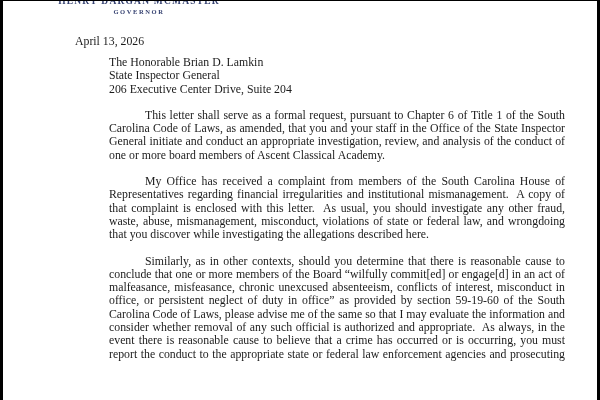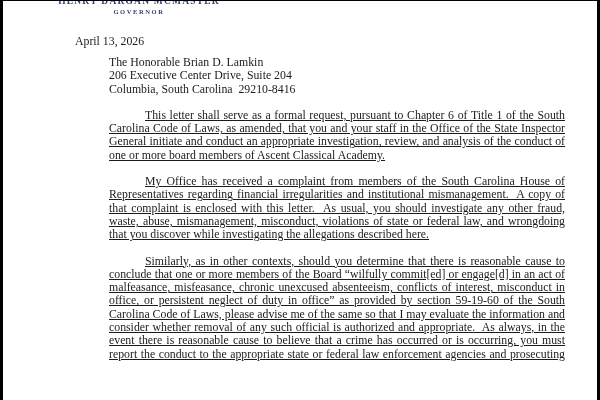--- a/index.html
+++ b/index.html
@@ -62,41 +62,40 @@
     color: #1b1b1b;
     margin-left: 36px;
   }
   .address div { white-space: nowrap; }
   .salutation { margin-top: 13px; }
   .para {
     margin: 13px 0 0 0;
     text-indent: 36px;
     text-align: justify;
     text-align-last: left;
-    text-decoration: underline;
   }
   .para.cutoff { text-align-last: justify; }
 </style>
 </head>
 <body>
 
 <div class="frame">
 
   <div class="letterhead">
     <div class="lh-name">HENRY DARGAN MCMASTER</div>
     <div class="lh-title">GOVERNOR</div>
   </div>
 
   <div class="dateline">April 13, 2026</div>
 
   <div class="content">
     <div class="address">
       <div>The Honorable Brian D. Lamkin</div>
+      <div>State Inspector General</div>
       <div>206 Executive Center Drive, Suite 204</div>
-      <div>Columbia, South Carolina&nbsp; 29210-8416</div>
     </div>
 
 
     <p class="para">This letter shall serve as a formal request, pursuant to Chapter 6 of Title 1 of the South Carolina Code of Laws, as amended, that you and your staff in the Office of the State Inspector General initiate and conduct an appropriate investigation, review, and analysis of the conduct of one or more board members of Ascent Classical Academy.</p>
     <p class="para">My Office has received a complaint from members of the South Carolina House of Representatives regarding financial irregularities and institutional mismanagement.&nbsp; A copy of that complaint is enclosed with this letter.&nbsp; As usual, you should investigate any other fraud, waste, abuse, mismanagement, misconduct, violations of state or federal law, and wrongdoing that you discover while investigating the allegations described here.</p>
     <p class="para cutoff">Similarly, as in other contexts, should you determine that there is reasonable cause to conclude that one or more members of the Board “wilfully commit[ed] or engage[d] in an act of malfeasance, misfeasance, chronic unexcused absenteeism, conflicts of interest, misconduct in office, or persistent neglect of duty in office” as provided by section 59-19-60 of the South Carolina Code of Laws, please advise me of the same so that I may evaluate the information and consider whether removal of any such official is authorized and appropriate.&nbsp; As always, in the event there is reasonable cause to believe that a crime has occurred or is occurring, you must report the conduct to the appropriate state or federal law enforcement agencies and prosecuting</p>
   </div>
 
 </div>
 

